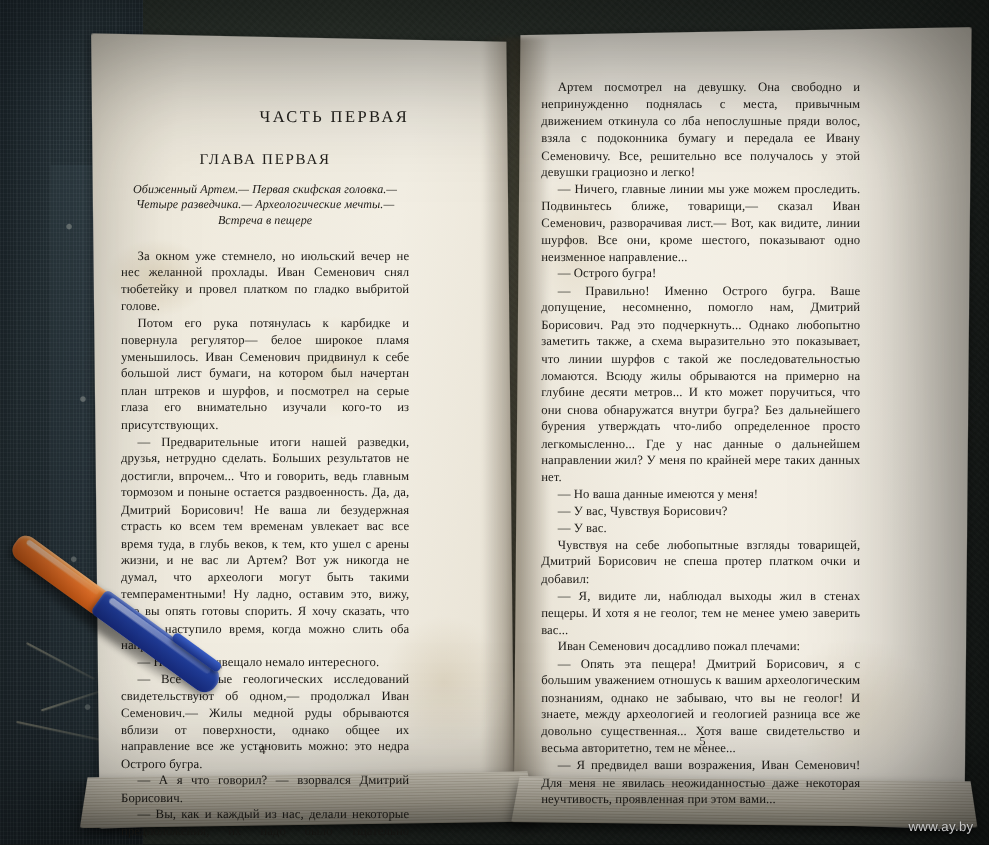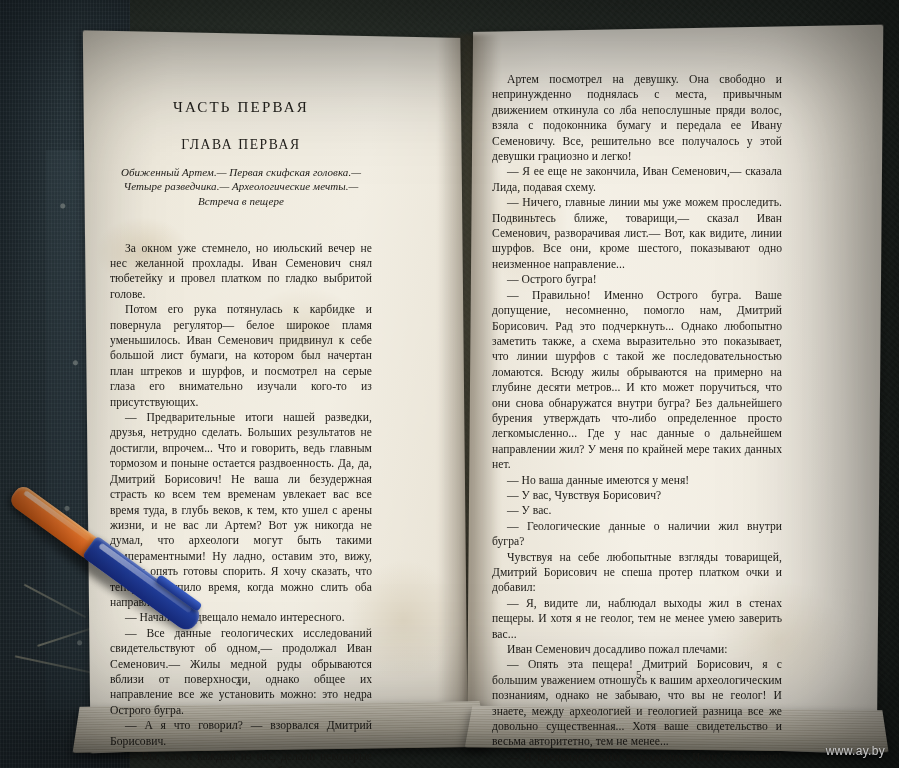--- a/index.html
+++ b/index.html
@@ -137,39 +137,39 @@
     font-size: 11.6px;
     line-height: 15.4px;
     text-align: justify;
     text-justify: inter-word;
     letter-spacing: .05px;
   }
   .col-left  { left: 110px; top: 100px; width: 262px; }
   .col-right { left: 492px; top: 72px; width: 290px; }
 
   .part-title {
-    text-align: center;
+    text-align: right;
     font-size: 15px;
     letter-spacing: 2.2px;
     margin: 0 0 22px 0;
     font-weight: normal;
   }
   .chapter-title {
     text-align: center;
     font-size: 13.6px;
     letter-spacing: 1.6px;
     margin: 4px 0 12px 0;
     font-weight: normal;
   }
   .synopsis {
     font-style: italic;
     text-align: center;
     font-size: 11px;
     line-height: 14.6px;
-    margin: 0 0 32px 0;
+    margin: 0 0 16px 0;
   }
   p.para {
     margin: 0;
     text-indent: 15px;
   }
   .folio {
     position: absolute;
     font-size: 11px;
     color: #2a2721;
   }
@@ -313,28 +313,26 @@
     <p class="para">— Предварительные итоги нашей разведки, друзья, нетрудно сделать. Больших результатов не достигли, впрочем... Что и говорить, ведь главным тормозом и поныне остается раздвоенность. Да, да, Дмитрий Борисович! Не ваша ли безудержная страсть ко всем тем временам увлекает вас все время туда, в глубь веков, к тем, кто ушел с арены жизни, и не вас ли Артем? Вот уж никогда не думал, что археологи могут быть такими темпераментными! Ну ладно, оставим это, вижу, что вы опять готовы спорить. Я хочу сказать, что теперь наступило время, когда можно слить оба направления...</p>
     <p class="para">— Начало предвещало немало интересного.</p>
     <p class="para">— Все данные геологических исследований свидетельствуют об одном,— продолжал Иван Семенович.— Жилы медной руды обрываются вблизи от поверхности, однако общее их направление все же установить можно: это недра Острого бугра.</p>
     <p class="para">— А я что говорил? — взорвался Дмитрий Борисович.</p>
     <p class="para">— Вы, как и каждый из нас, делали некоторые предположения, их надо было тщательно проверить,— хладнокровно парировал Иван Семенович.— Лида, будьте добры, дайте мне вашу схему.</p>
   </div>
   <div class="folio folio-left">4</div>
 
   <div class="col col-right">
     <p class="para">Артем посмотрел на девушку. Она свободно и непринужденно поднялась с места, привычным движением откинула со лба непослушные пряди волос, взяла с подоконника бумагу и передала ее Ивану Семеновичу. Все, решительно все получалось у этой девушки грациозно и легко!</p>
-    <p class="para">— Я ее еще не закончила, Иван Семенович,— сказала Лида, подавая схему.</p>
     <p class="para">— Ничего, главные линии мы уже можем проследить. Подвиньтесь ближе, товарищи,— сказал Иван Семенович, разворачивая лист.— Вот, как видите, линии шурфов. Все они, кроме шестого, показывают одно неизменное направление...</p>
     <p class="para">— Острого бугра!</p>
     <p class="para">— Правильно! Именно Острого бугра. Ваше допущение, несомненно, помогло нам, Дмитрий Борисович. Рад это подчеркнуть... Однако любопытно заметить также, а схема выразительно это показывает, что линии шурфов с такой же последовательностью ломаются. Всюду жилы обрываются на примерно на глубине десяти метров... И кто может поручиться, что они снова обнаружатся внутри бугра? Без дальнейшего бурения утверждать что-либо определенное просто легкомысленно... Где у нас данные о дальнейшем направлении жил? У меня по крайней мере таких данных нет.</p>
     <p class="para">— Но ваша данные имеются у меня!</p>
     <p class="para">— У вас, Чувствуя Борисович?</p>
     <p class="para">— У вас.</p>
-    <p class="para">— Геологические данные о наличии жил внутри бугра?</p>
     <p class="para">Чувствуя на себе любопытные взгляды товарищей, Дмитрий Борисович не спеша протер платком очки и добавил:</p>
     <p class="para">— Я, видите ли, наблюдал выходы жил в стенах пещеры. И хотя я не геолог, тем не менее умею заверить вас...</p>
     <p class="para">Иван Семенович досадливо пожал плечами:</p>
     <p class="para">— Опять эта пещера! Дмитрий Борисович, я с большим уважением отношусь к вашим археологическим познаниям, однако не забываю, что вы не геолог! И знаете, между археологией и геологией разница все же довольно существенная... Хотя ваше свидетельство и весьма авторитетно, тем не менее...</p>
     <p class="para">— Я предвидел ваши возражения, Иван Семенович! Для меня не явилась неожиданностью даже некоторая неучтивость, проявленная при этом вами...</p>
 
   </div>
   <div class="folio folio-right">5</div>
 
   <div class="pen">

